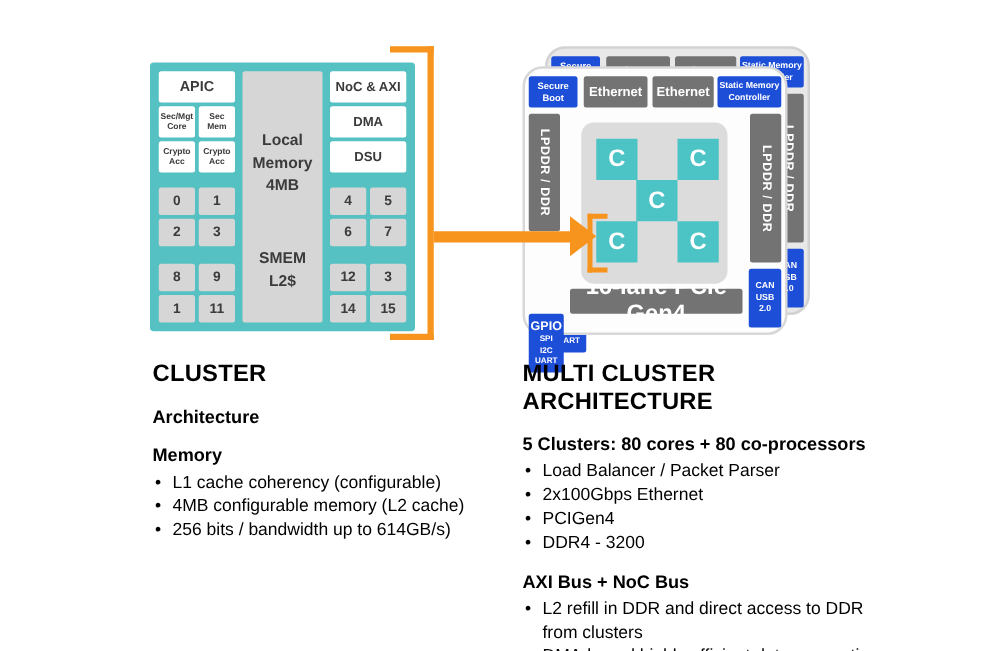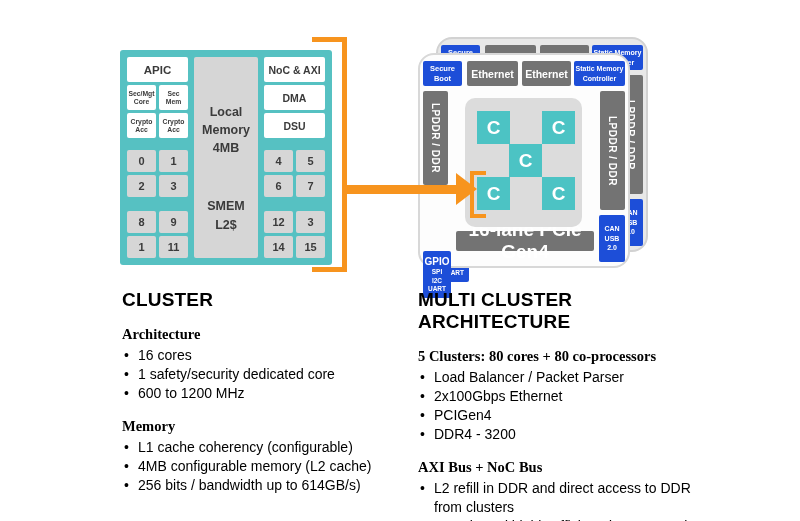--- a/index.html
+++ b/index.html
@@ -72,21 +72,21 @@
           font-weight:bold; font-size:19px; display:flex; align-items:center; justify-content:center; }
   .c-tl { left:12px; top:13px; } .c-tr { left:77px; top:13px; }
   .c-c  { left:44px; top:46px; }
   .c-bl { left:12px; top:79px; } .c-br { left:77px; top:79px; }
 
   
   .textcol { position:absolute; color:#000000; z-index:3; }
   .tc-left  { left:122px; top:289px; width:252px; }
   .tc-right { left:418px; top:289px; width:292px; }
   .big-title { font-size:19px; font-weight:bold; margin:0 0 11px 0; letter-spacing:0.2px; }
-  .sec-h { font-size:14.5px; font-weight:bold; margin:15px 0 3px 0; white-space:nowrap;font-family:Liberation Serif, serif; }
+  .sec-h { font-size:14.5px; font-weight:bold; margin:15px 0 3px 0; white-space:nowrap; }
   ul.blist { list-style:none; margin:0; padding:0; font-size:14px; line-height:1.36; }
   .blist li { position:relative; padding-left:16px; }
   .blist li::before { content:"\2022"; position:absolute; left:2px; }
 </style>
 </head>
 <body>
 
 <div class="canvas">
 
   <div class="cluster-box">
@@ -198,25 +198,20 @@
       <div class="cbox c-tr">C</div>
       <div class="cbox c-c">C</div>
       <div class="cbox c-bl">C</div>
       <div class="cbox c-br">C</div>
     </div>
   </div>
 
   <div class="textcol tc-left">
     <div class="big-title">CLUSTER</div>
     <div class="sec-h">Architecture</div>
-    <ul class="blist">
-      <li>16 cores</li>
-      <li>1 safety/security dedicated core</li>
-      <li>600 to 1200 MHz</li>
-    </ul>
     <div class="sec-h">Memory</div>
     <ul class="blist">
       <li>L1 cache coherency (configurable)</li>
       <li>4MB configurable memory (L2 cache)</li>
       <li>256 bits / bandwidth up to 614GB/s)</li>
     </ul>
   </div>
 
   <div class="textcol tc-right">
     <div class="big-title">MULTI CLUSTER ARCHITECTURE</div>

